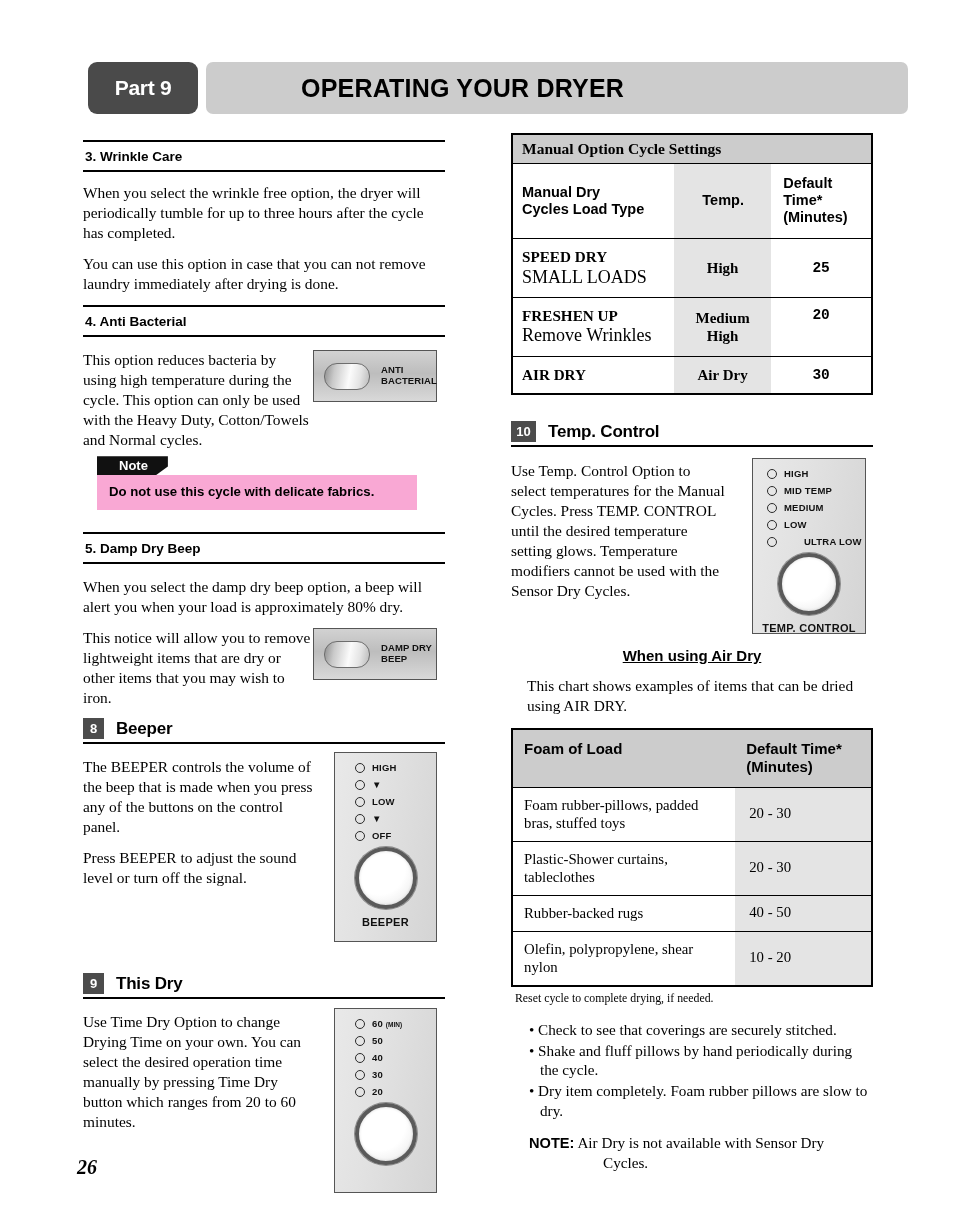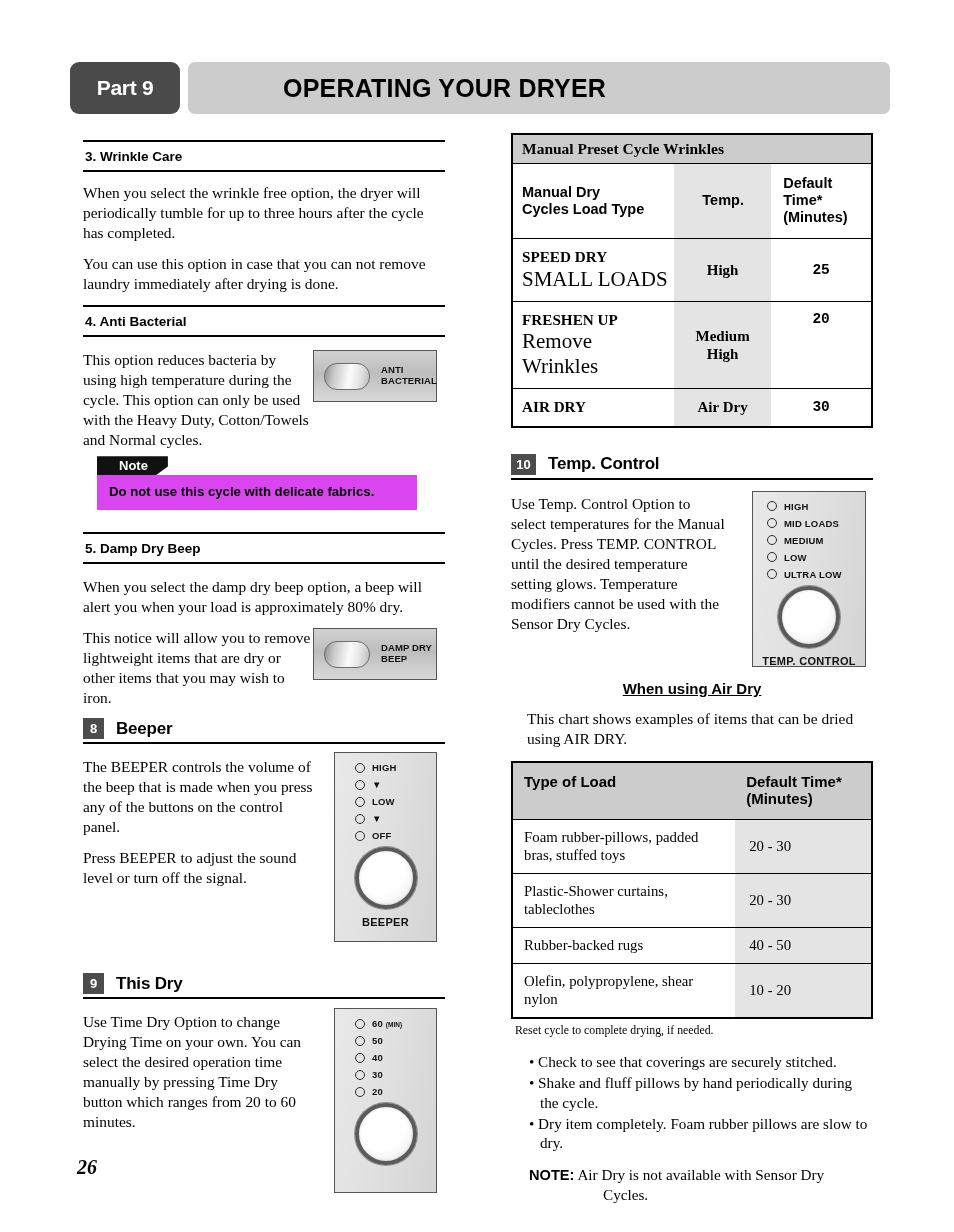--- a/index.html
+++ b/index.html
@@ -8,21 +8,21 @@
     background:#ffffff;
     font-family:"Liberation Serif", serif;
     color:#000;
     position:relative;
     overflow:hidden;
     -webkit-font-smoothing:antialiased;
   }
   .page{position:relative;width:954px;height:1232px;}
 
   
-  .header{position:absolute;left:70px;top:62px;width:744px;height:52px;}
+  .header{position:absolute;left:88px;top:62px;width:744px;height:52px;}
   .header-bar{
     position:absolute;left:118px;top:0;width:702px;height:52px;
     background:#cccccc;border-radius:7px;
   }
   .header-badge{
     position:absolute;left:0;top:0;width:110px;height:52px;
     background:#4a4a4a;border-radius:9px;
     display:flex;align-items:center;justify-content:center;
   }
   .header-badge span{
@@ -98,21 +98,21 @@
   
   .notebox{position:relative;margin:6px 0 0 14px;width:320px;}
   .note-tag{
     position:relative;display:inline-block;
     background:#111;color:#fff;
     font-family:"Liberation Sans",sans-serif;font-weight:bold;font-size:13px;
     padding:2px 20px 2px 22px;
     clip-path:polygon(0 0,100% 0,100% 55%,83% 100%,0 100%);
   }
   .note-body{
-    background:#d946ef;
+    background:#f9a8d4;
     padding:9px 10px 11px 12px;
     font-family:"Liberation Sans",sans-serif;
     font-weight:bold;font-size:13.2px;
   }
 
   
   .knob-panel{
     position:absolute;
     border:1px solid #555;
     background:linear-gradient(100deg,#e9e9e9 0%,#e2e2e2 40%,#d4d4d4 100%);
@@ -163,21 +163,21 @@
   .tbl1 .hdr td{
     font-family:"Liberation Sans",sans-serif;font-weight:bold;font-size:14.5px;
     line-height:1.18;padding:11px 8px 12px 9px;vertical-align:middle;
   }
   .tbl1 .shade{background:#e4e4e4;}
   .tbl1 .c1{width:45%;}
   .tbl1 .c2{width:27%;text-align:center;}
   .tbl1 .c3{width:28%;text-align:center;}
   .tbl1 td.load{padding:8px 6px 9px 9px;line-height:1.2;}
   .tbl1 .load b{font-family:"Liberation Serif",serif;font-weight:bold;font-size:15.2px;}
-  .tbl1 .load span{font-family:"Liberation Serif",serif;font-size:21px;}
+  .tbl1 .load span{font-family:"Liberation Serif",serif;font-size:18px;}
   .tbl1 td.temp{
     font-family:"Liberation Serif",serif;font-weight:bold;font-size:15px;
     text-align:center;line-height:1.2;
   }
   .tbl1 td.time{
     font-family:Liberation Mono, monospace;font-weight:bold;font-size:14.5px;
     text-align:center;
   }
 
   .tbl2{border:2.5px solid #000;}
@@ -357,21 +357,21 @@
       </div>
     </div>
 
   </div>
 
   <div class="col-right">
 
     <table class="tbl1">
       <tbody>
           <tr>
-        <td class="title-cell" colspan="3">Manual Preset Cycle Wrinkles</td>
+        <td class="title-cell" colspan="3">Manual Option Cycle Settings</td>
       </tr>
       <tr class="hdr">
         <td class="c1">
           <span>Manual Dry</span><br>
           <span>Cycles Load Type</span>
         </td>
         <td class="c2 shade">Temp.</td>
         <td class="c3" style="text-align:left;padding-left:12px;">
           <span>Default Time*</span><br>
           <span>(Minutes)</span>
@@ -414,49 +414,49 @@
     <div style="position:relative;margin-top:14px;height:190px;">
       <p class="body" style="width:218px;margin:0;">Use Temp. Control Option to select temperatures for the Manual Cycles. Press TEMP. CONTROL until the desired temperature setting glows. Temperature modifiers cannot be used with the Sensor Dry Cycles.</p>
 
       <div class="knob-panel" style="left:241px;top:-3px;width:114px;height:176px;">
         <div class="lamp-row" style="margin-left:14px;">
             <span class="lamp"></span>
             <span class="lamp-lbl">HIGH</span>
           </div>
         <div class="lamp-row" style="margin-left:14px;">
             <span class="lamp"></span>
-            <span class="lamp-lbl">MID LOADS</span>
+            <span class="lamp-lbl">MID TEMP</span>
           </div>
         <div class="lamp-row" style="margin-left:14px;">
             <span class="lamp"></span>
             <span class="lamp-lbl">MEDIUM</span>
           </div>
         <div class="lamp-row" style="margin-left:14px;">
             <span class="lamp"></span>
             <span class="lamp-lbl">LOW</span>
           </div>
-        <div class="lamp-row" style="margin-left:14px;">
+        <div class="lamp-row" style="margin-left:14px;gap:20px;">
             <span class="lamp"></span>
             <span class="lamp-lbl">ULTRA LOW</span>
           </div>
         <div class="knob-wrap">
           <div class="knob"></div>
         </div>
         <div class="knob-cap">TEMP. CONTROL</div>
       </div>
     </div>
 
     <div class="centered-underline" style="margin-top:-4px;">When using Air Dry</div>
 
     <p class="body" style="margin-left:16px;width:330px;">This chart shows examples of items that can be dried using AIR DRY.</p>
 
     <table class="tbl2" style="margin-top:12px;">
       <tbody>
           <tr class="hdr">
-        <td class="k">Type of Load</td>
+        <td class="k">Foam of Load</td>
         <td class="v">
           <span>Default Time*</span><br>
           <span>(Minutes)</span>
         </td>
       </tr>
       <tr>
         <td class="item k">Foam rubber-pillows, padded bras, stuffed toys</td>
         <td class="val v">20 - 30</td>
       </tr>
       <tr>

